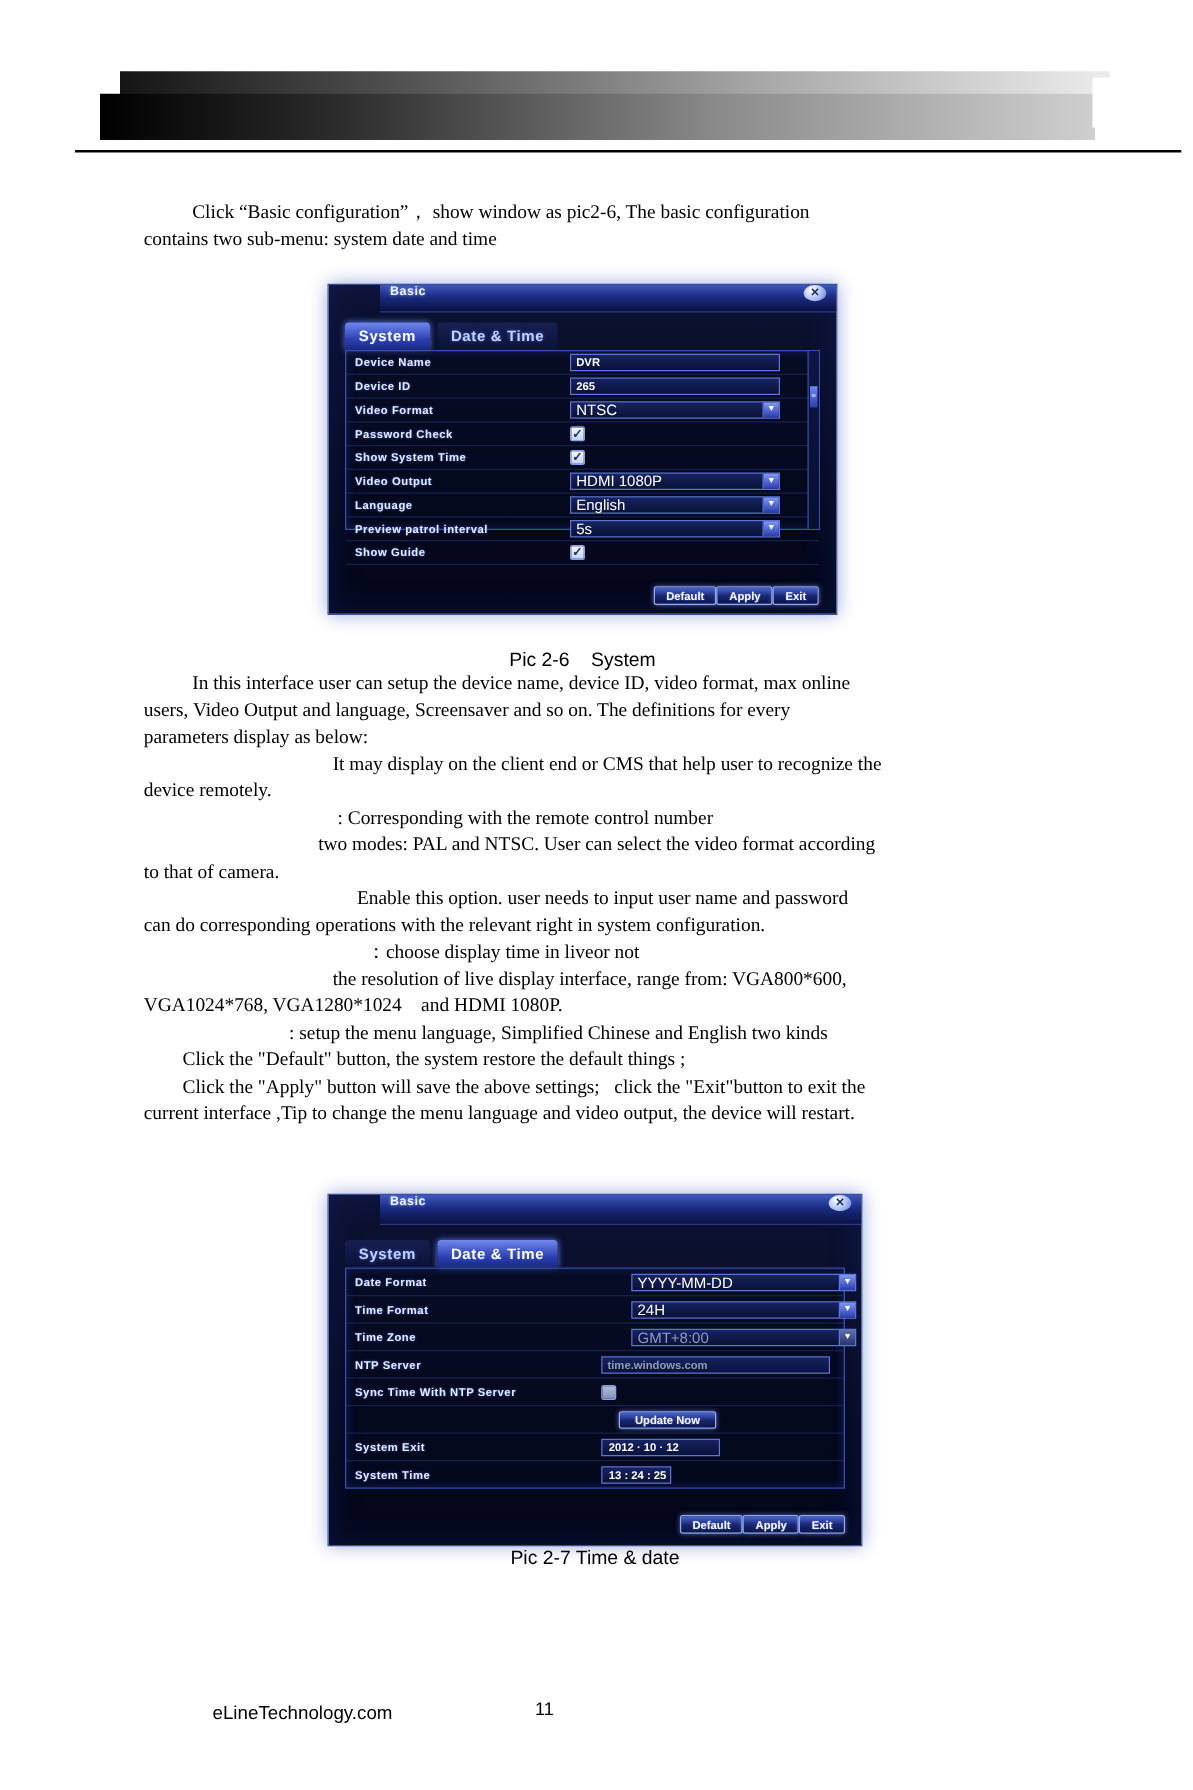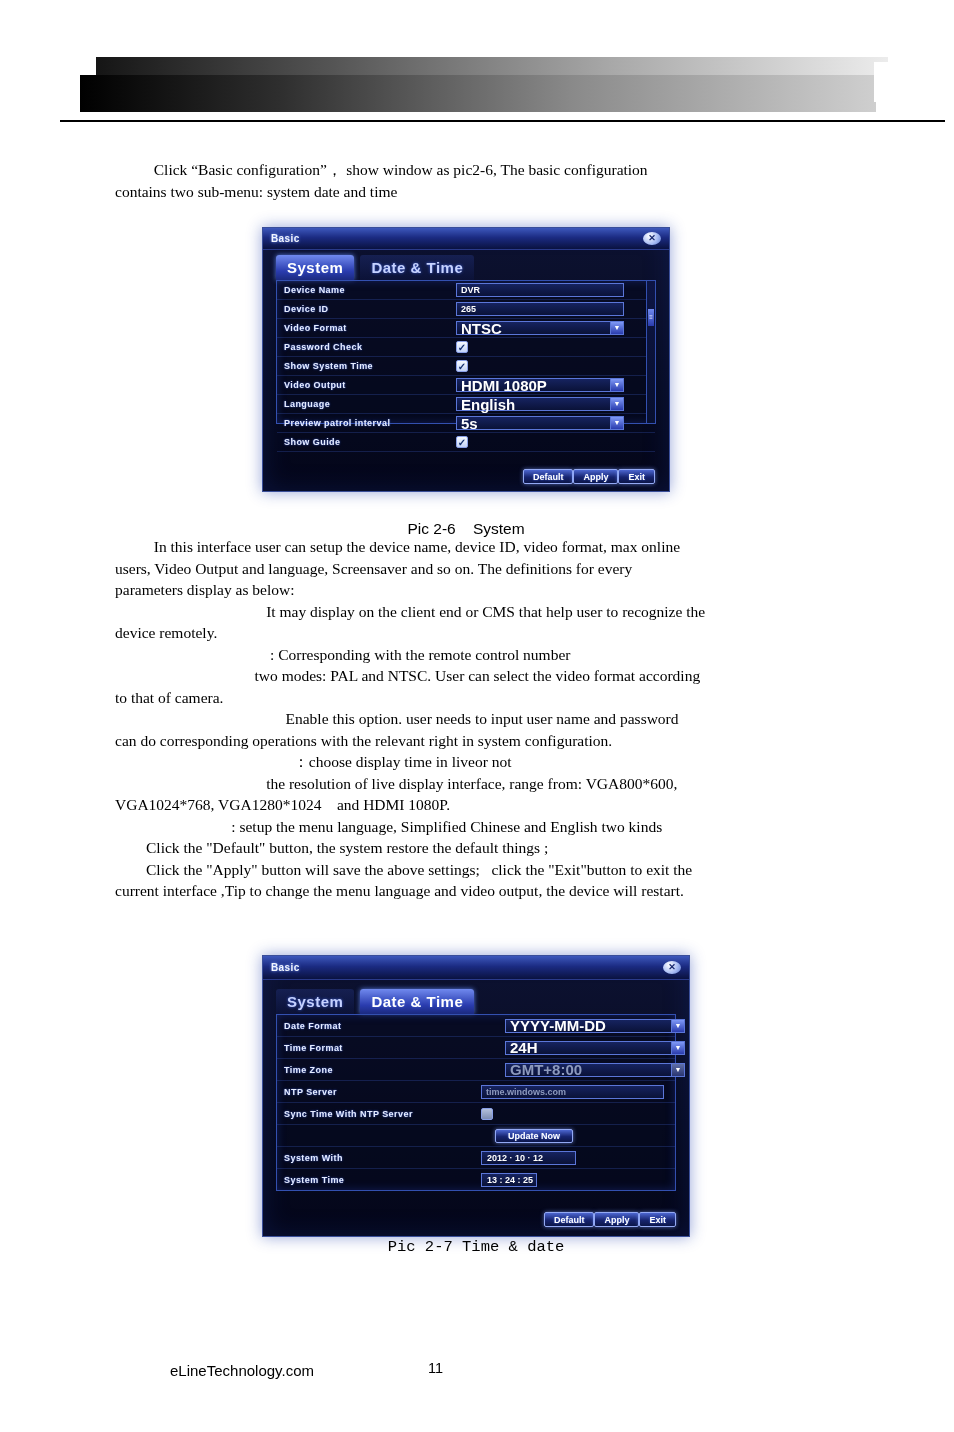--- a/index.html
+++ b/index.html
@@ -24,54 +24,55 @@
 
   
   .textblock {
     position:absolute; font-size:15.5px; line-height:21.5px;
     white-space:pre-wrap; color:#000;font-family:Liberation Serif, serif;
   }
   #intro    { left:115px; top:159px; width:770px; }
   #bodytext { left:115px; top:536px; width:770px; }
   .caption  { position:absolute; font-size:15.5px; text-align:center; white-space:pre; }
   #cap1 { left:262px; top:520px; width:408px; }
-  #cap2 { left:262px; top:1238px; width:428px;font-family:Liberation Mono, monospace; }
+  #cap2 { left:262px; top:1238px; width:428px; }
   .footer-site { position:absolute; left:170px; top:1362px; font-size:15px; }
   .footer-page { position:absolute; left:428px; top:1360px; font-size:14.5px; }
 
   
   .dlg {
     position:absolute;
     background:linear-gradient(#0d1232 0%, #060a20 60%, #04061a 100%);
     border:1px solid #3a4f9a;
     box-shadow:0 0 14px rgba(25,55,170,.45), inset 0 0 26px rgba(25,50,140,.30);
   }
   #dlg1 { left:262px; top:227px; width:408px; height:265px; }
   #dlg2 { left:262px; top:955px; width:428px; height:282px; }
 
   .tbar {
-    display:flex; align-items:center; justify-content:space-between; padding:0 8px;
+    display:flex; justify-content:space-between; padding:0 8px;
     background:linear-gradient(#3d58bc 0%, #1b2b82 45%, #0a1240 100%);
     border-bottom:1px solid #2a3a8a;
+    margin-left:41px;
   }
   #dlg1 .tbar { height:22px; }
   #dlg2 .tbar { height:24px; }
   .ttl { font-size:10px; font-weight:bold; color:#f2f6ff; letter-spacing:.4px; text-shadow:0 0 3px #7fa0ff; }
   .closebtn {
     width:18px; height:13px; border-radius:50%;
     background:radial-gradient(circle at 35% 30%, #ffffff, #a9bdf4 55%, #5c78cc);
     color:#16276e; font-size:9px; font-weight:bold; text-align:center; line-height:13px;
     cursor:default;
   }
 
   .tabs { display:flex; align-items:flex-end; padding:0 13px; gap:6px; }
   #dlg1 .tabs { height:30px; }
   #dlg2 .tabs { height:34px; }
   .tab {
-    font-size:15px; font-weight:bold; letter-spacing:.5px; padding:4px 11px 4px;
+    font-size:12px; font-weight:bold; letter-spacing:.5px; padding:4px 11px 4px;
     color:#c6d2ff; text-shadow:0 0 3px #3a5ad0;
     background:linear-gradient(rgba(30,44,110,.55), rgba(12,20,64,.55));
     border-radius:3px 3px 0 0;
     text-align:right;
   }
   .tab.active {
     background:linear-gradient(#7089ee 0%, #2a3cae 65%, #1b2a80 100%);
     color:#ffffff; box-shadow:0 0 5px rgba(100,140,255,.85);
   }
 
@@ -99,21 +100,21 @@
   .tinput, .sel, .valbox {
     display:flex; align-items:center; height:14px;
     border:1px solid #5b76d8;
     background:linear-gradient(#16235f,#0a1238);
     color:#fff; font-size:9px; font-weight:bold;
   }
   .tinput { width:168px; padding:0 4px; }
   #dlg2 .tinput { width:183px; }
   .sel { width:168px; }
   #dlg2 .sel { width:180px;margin-left:24px; }
-  .sel .val { flex:1; padding:0 4px; color:#fff; font-size:15px; font-weight:bold; white-space:nowrap; overflow:hidden; }
+  .sel .val { flex:1; padding:0 4px; color:#fff; font-size:12px; font-weight:normal; white-space:nowrap; overflow:hidden; }
   .sel .arrow {
     width:13px; height:12px; flex-shrink:0;
     background:linear-gradient(#7f99f6,#2a3cae); color:#fff;
     font-size:7px; line-height:12px; text-align:center; border-left:1px solid #5b76d8;
   }
   .sel.dim .val, .tinput.dim { color:#8d9abd; }
   .sel.dim .arrow { background:linear-gradient(#5f6fa8,#2a3570); }
 
   .checkbox {
     width:12px; height:12px; border:1px solid #8aa0e8; border-radius:2px;
@@ -319,21 +320,21 @@
             <div class="checkbox empty"></div>
           </div>
       </div>
       <div class="row">
         <div class="lbl"></div>
         <div class="ctl">
             <button class="dbtn ubtn">Update Now</button>
           </div>
       </div>
       <div class="row">
-        <div class="lbl">System With</div>
+        <div class="lbl">System Exit</div>
         <div class="ctl">
             <div class="valbox date">2012 · 10 · 12</div>
           </div>
       </div>
       <div class="row">
         <div class="lbl">System Time</div>
         <div class="ctl">
             <div class="valbox time">13 : 24 : 25</div>
           </div>
       </div>

